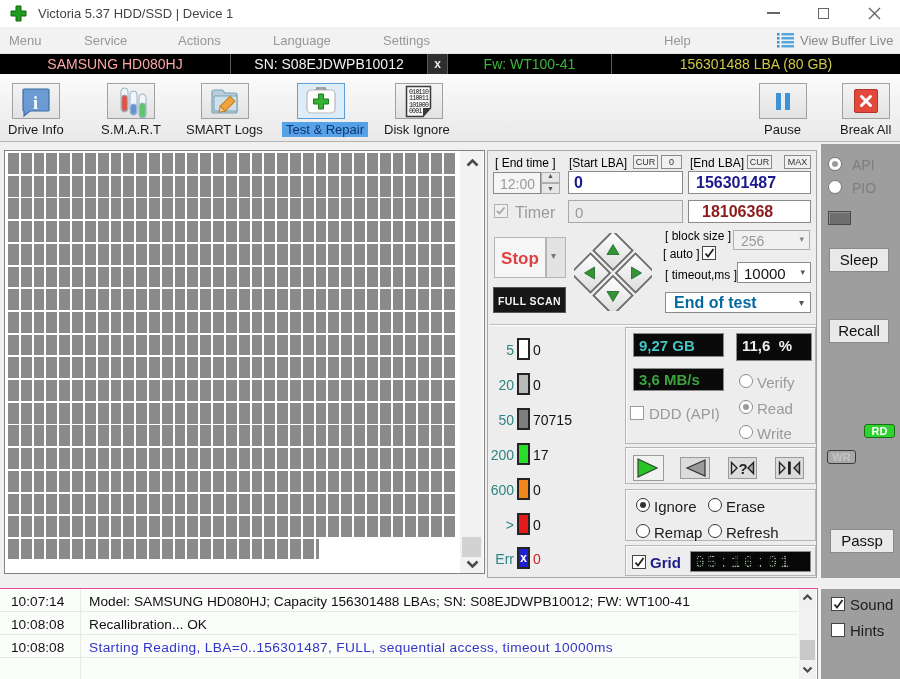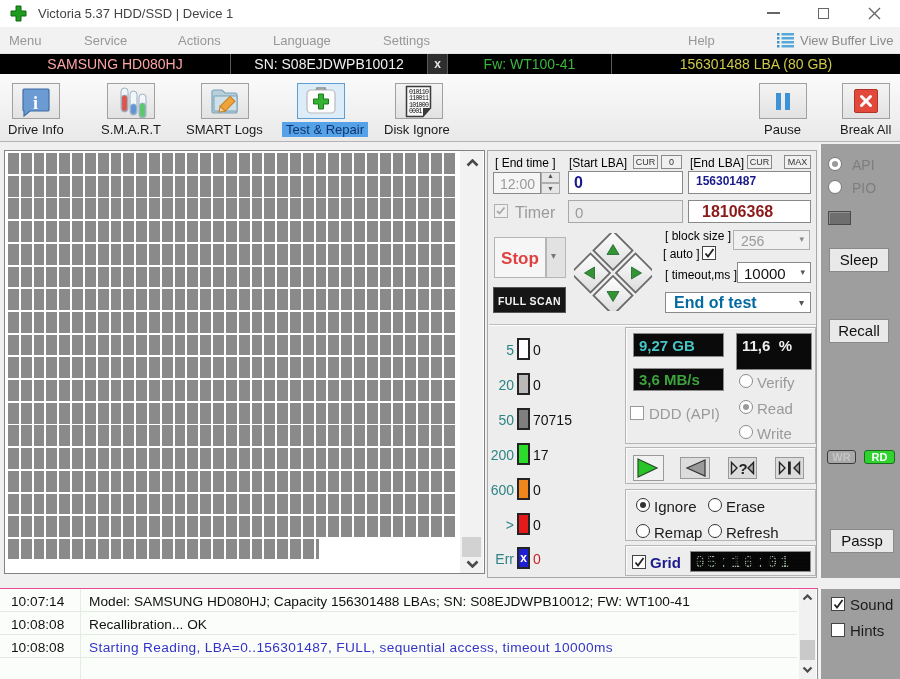--- a/index.html
+++ b/index.html
@@ -71,21 +71,21 @@
     <path d="M1 1 L12 12 M12 1 L1 12" stroke="#666" stroke-width="1.4"></path>
   </svg>
 </div>
 
 <div class="abs" id="menubar">
   <div class="mitem" style="left:9px">Menu</div>
   <div class="mitem" style="left:84px">Service</div>
   <div class="mitem" style="left:178px">Actions</div>
   <div class="mitem" style="left:273px">Language</div>
   <div class="mitem" style="left:383px">Settings</div>
-  <div class="mitem" style="left:688px">Help</div>
+  <div class="mitem" style="left:664px">Help</div>
   <svg class="abs" style="left:777px;top:6px" width="17" height="15" viewBox="0 0 17 15">
     <rect x="0" y="0" width="2.5" height="2.5" fill="#3f91c6"></rect>
         <rect x="4.5" y="0" width="12.5" height="2.5" fill="#56a7da"></rect>
     <rect x="0" y="4" width="2.5" height="2.5" fill="#3f91c6"></rect>
         <rect x="4.5" y="4" width="12.5" height="2.5" fill="#56a7da"></rect>
     <rect x="0" y="8" width="2.5" height="2.5" fill="#3f91c6"></rect>
         <rect x="4.5" y="8" width="12.5" height="2.5" fill="#56a7da"></rect>
     <rect x="0" y="12" width="2.5" height="2.5" fill="#3f91c6"></rect>
         <rect x="4.5" y="12" width="12.5" height="2.5" fill="#56a7da"></rect>
   </svg>
@@ -197,21 +197,21 @@
 <div class="plbl" style="left:569px;top:156px">[Start LBA]</div>
 <div class="smbtn" style="left:633px;top:155px;width:25px;height:14px;line-height:13px;">CUR</div>
 <div class="smbtn" style="left:661px;top:155px;width:21px;height:14px;line-height:13px;">0</div>
 <div class="inp" style="left:568px;top:171px;width:115px;height:23px;">
       <span style="position:absolute;left:5px;top:2px;font-size:16px;font-weight:bold;color:#1a1a8c">0</span>
     </div>
 <div class="plbl" style="left:690px;top:156px">[End LBA]</div>
 <div class="smbtn" style="left:747px;top:155px;width:25px;height:14px;line-height:13px;">CUR</div>
 <div class="smbtn" style="left:784px;top:155px;width:27px;height:14px;line-height:13px;">MAX</div>
 <div class="inp" style="left:688px;top:171px;width:123px;height:23px;">
-      <span style="position:absolute;left:7px;top:2px;font-size:12px;font-weight:bold;color:#1a1a8c">156301487</span>
+      <span style="position:absolute;left:7px;top:2px;font-size:16px;font-weight:bold;color:#1a1a8c">156301487</span>
     </div>
 <div class="chk" style="left:494px;top:204px;background:#f0f0f0;border-color:#b0b0b0">
   <svg width="12" height="12" viewBox="0 0 12 12" style="position:absolute;left:0;top:0">
         <path d="M2 6 L4.5 8.5 L9.5 2.5" stroke="#a8a8a8" stroke-width="1.8" fill="none"></path>
       </svg>
 </div>
 <div class="glbl" style="left:515px;top:204px;font-size:16px">Timer</div>
 <div class="inp" style="left:568px;top:200px;width:115px;height:23px;background:#ebebeb;border-color:#a8a8a8">
       <span style="position:absolute;left:6px;top:3px;font-size:15px;color:#9a9a9a">0</span>
     </div>
@@ -301,21 +301,21 @@
 <div class="statlbl" style="left:490px;top:517px">&gt;</div>
 <div class="statblk" style="left:517px;top:513px;background:#e51b1b;"></div>
 <div class="statnum" style="left:533px;top:517px">0</div>
 <div class="statlbl" style="left:490px;top:551px">Err</div>
 <div class="statblk" style="left:517px;top:547px;background:#1f1fd2;color:#fff;font-weight:bold;font-size:12px;text-align:center;line-height:18px">x</div>
 <div class="statnum" style="left:533px;top:551px;color:#cc2222">0</div>
 
 <div class="lcd" style="left:633px;top:333px;width:91px;height:24px;color:#46c5c5;">
       <span style="position:absolute;left:5px;top:3px">9,27 GB</span>
     </div>
-<div class="lcd" style="left:736px;top:333px;width:76px;height:37px;color:#f0f0f0;">
+<div class="lcd" style="left:736px;top:333px;width:76px;height:28px;color:#f0f0f0;">
       <span style="position:absolute;left:5px;top:3px">11,6&nbsp;&nbsp;%</span>
     </div>
 <div class="lcd" style="left:633px;top:368px;width:91px;height:23px;color:#3da33d;">
       <span style="position:absolute;left:5px;top:2px">3,6 MB/s</span>
     </div>
 
 <div class="chk" style="left:630px;top:406px;border-color:#9a9a9a"></div>
 <div class="glbl" style="left:649px;top:405px;font-size:15px">DDD (API)</div>
 <div class="radio" style="left:739px;top:374px"></div>
 <div class="glbl" style="left:757px;top:374px;font-size:15px">Verify</div>
@@ -372,21 +372,21 @@
 <div class="abs" id="sidebar"></div>
 <div class="abs" id="sidebar2"></div>
 <div class="radio dsel" style="left:828px;top:157px;border-color:#777"></div>
 <div class="glbl" style="left:852px;top:157px;color:#7e7e7e">API</div>
 <div class="radio" style="left:828px;top:180px;border-color:#777"></div>
 <div class="glbl" style="left:852px;top:180px;color:#7e7e7e">PIO</div>
 <div class="abs" style="left:828px;top:211px;width:23px;height:14px;background:#6e6e6e;border:1px solid #4a4a4a;box-shadow:inset 1px 1px 0 #8f8f8f"></div>
 <div class="sbtn" style="left:829px;top:248px;width:60px;height:24px;line-height:22px;">Sleep</div>
 <div class="sbtn" style="left:829px;top:319px;width:60px;height:24px;line-height:22px;">Recall</div>
 <div class="abs" style="left:827px;top:450px;width:29px;height:14px;background:#a8a8a8;border:1px solid #3a3a3a;border-radius:3px;text-align:center;font-size:11px;font-weight:bold;color:#c4c4c4;line-height:13px">WR</div>
-<div class="abs" style="left:864px;top:450px;width:31px;height:14px;background:#2fd32f;border:1px solid #1a6e1a;border-radius:3px;text-align:center;font-size:11px;font-weight:bold;color:#fff;line-height:13px">RD</div>
+<div class="abs" style="left:864px;top:424px;width:31px;height:14px;background:#2fd32f;border:1px solid #1a6e1a;border-radius:3px;text-align:center;font-size:11px;font-weight:bold;color:#fff;line-height:13px">RD</div>
 <div class="sbtn" style="left:830px;top:529px;width:64px;height:24px;line-height:22px;">Passp</div>
 
 <div class="chk" style="left:831px;top:597px;border-color:#444">
   <svg width="13" height="13" viewBox="0 0 13 13" style="position:absolute;left:0;top:0">
         <path d="M2.5 6.5 L5 9.5 L10.5 2" stroke="#222" stroke-width="1.8" fill="none"></path>
       </svg>
 </div>
 <div class="rlbl" style="left:850px;top:596px">Sound</div>
 <div class="chk" style="left:831px;top:623px;border-color:#444"></div>
 <div class="rlbl" style="left:850px;top:622px">Hints</div>

